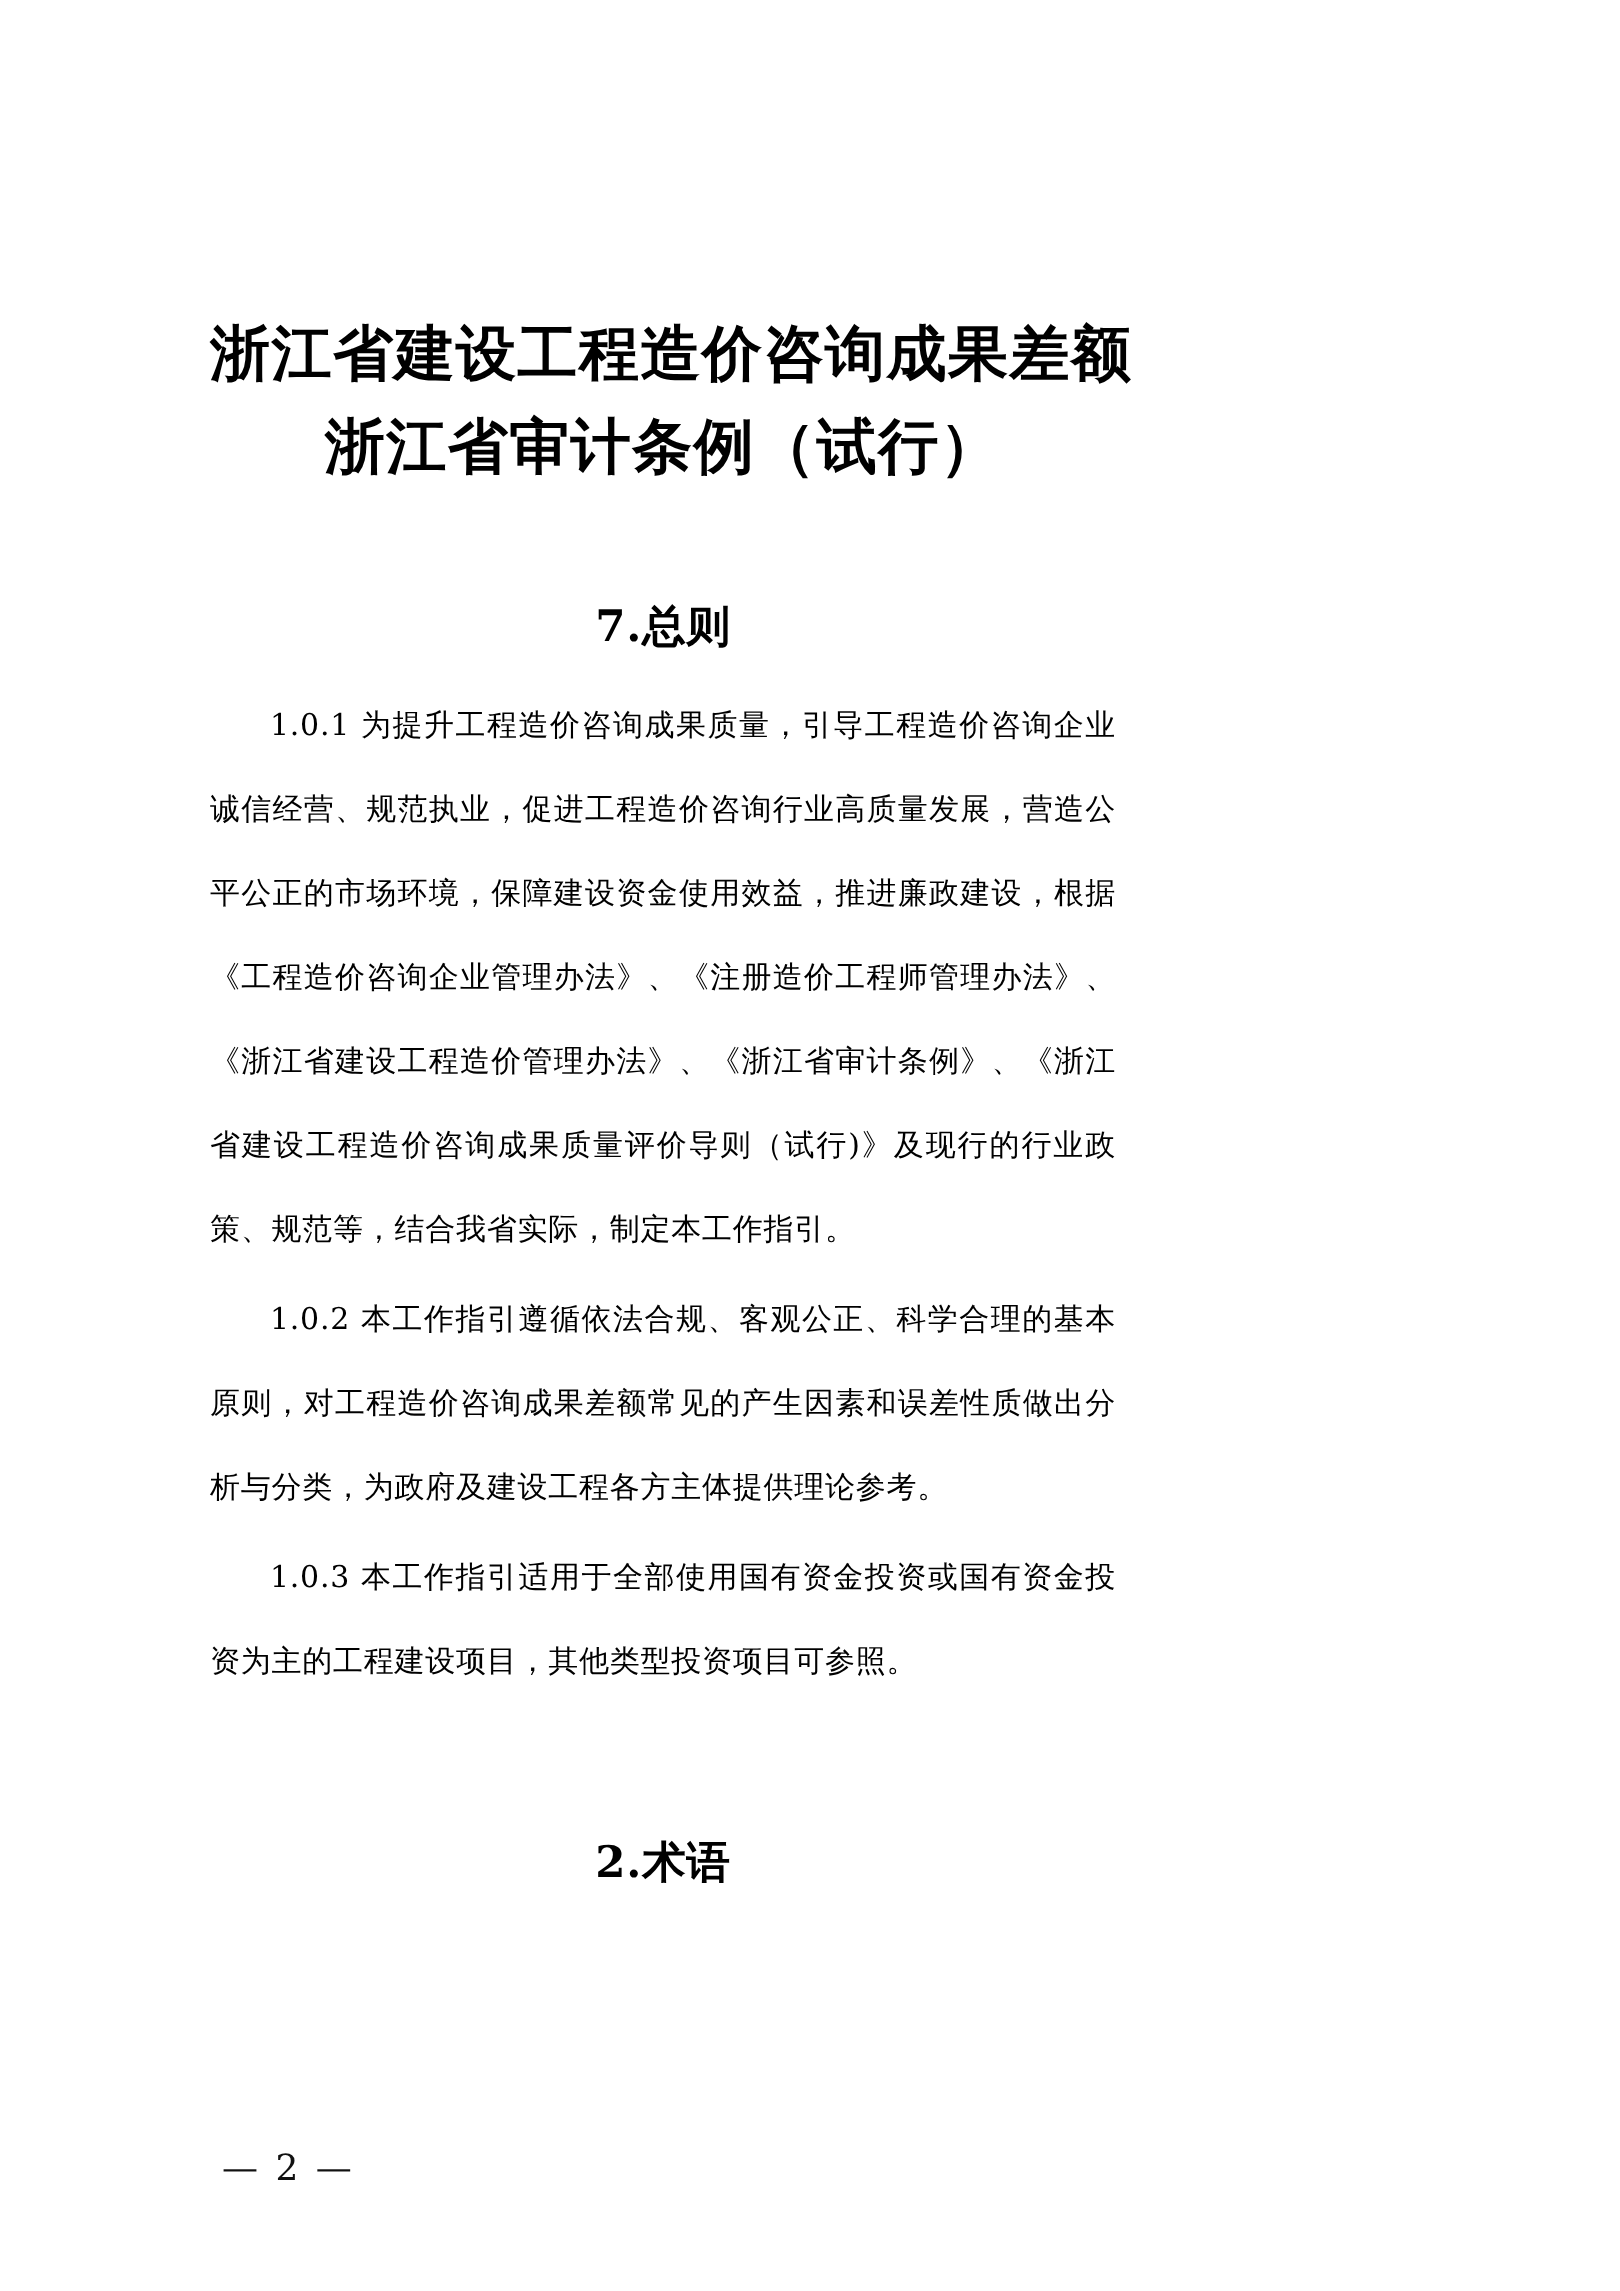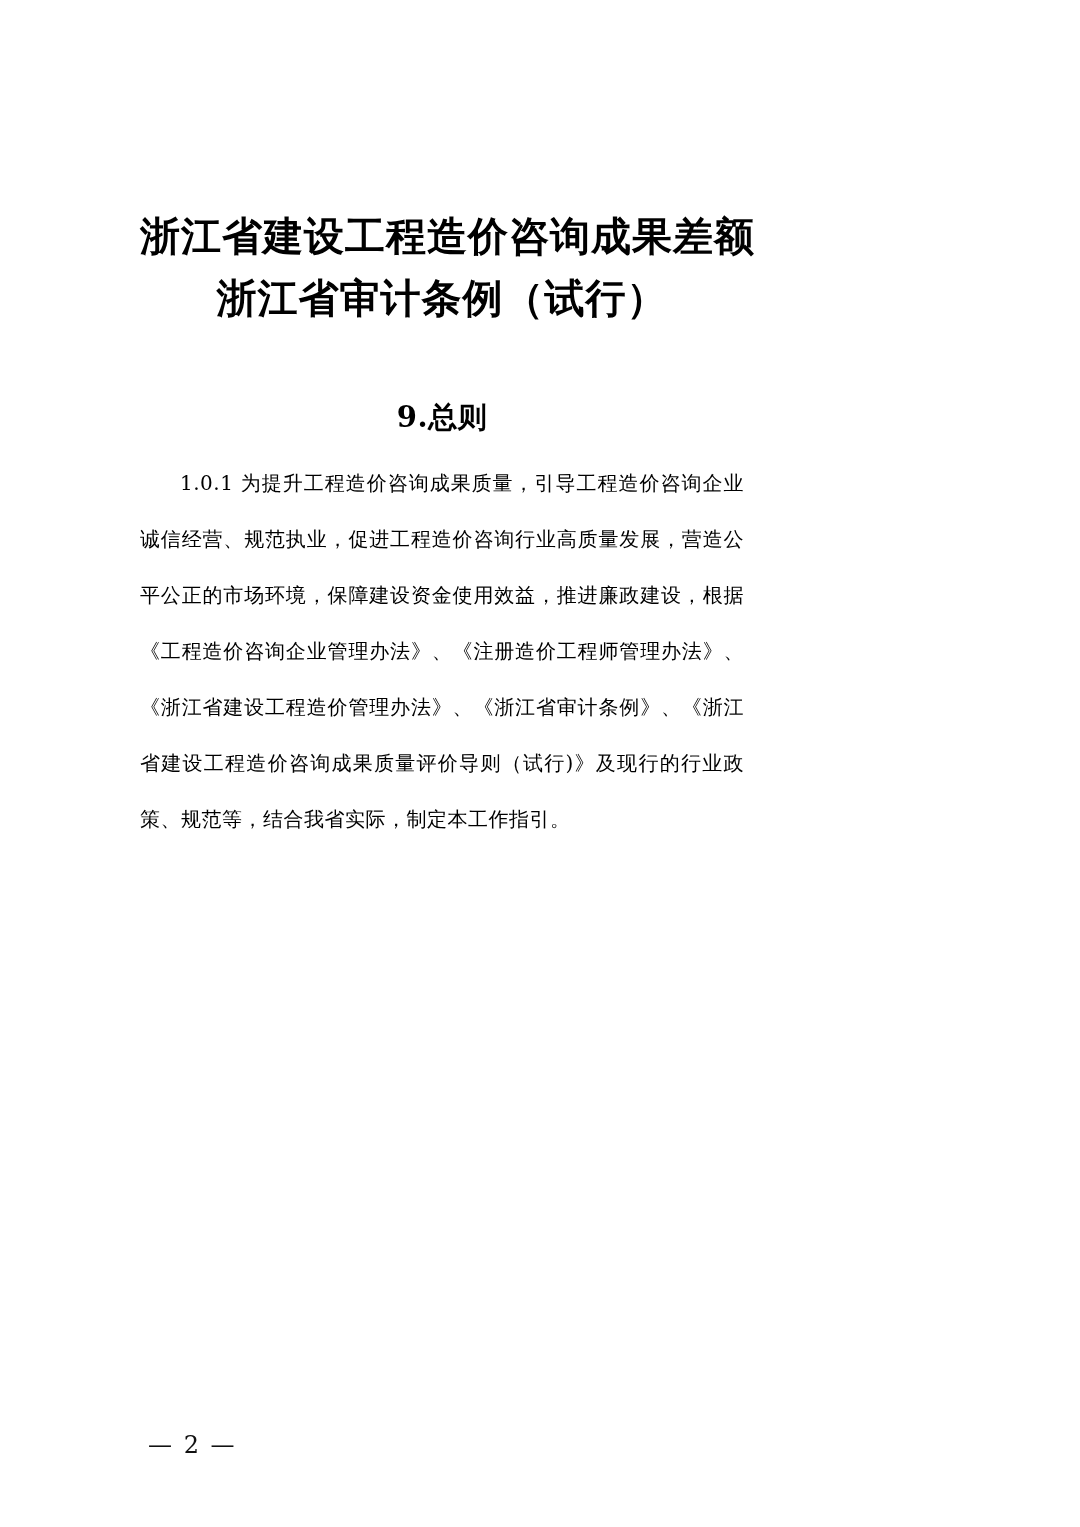--- a/index.html
+++ b/index.html
@@ -70,20 +70,23 @@
 </head>
 <body>
 
 <div class="page">
 
   <h1 class="doc-title">
     <span class="line">浙江省建设工程造价咨询成果差额</span>
     <span class="line">浙江省审计条例（试行）</span>
   </h1>
 
-  <h2 class="section-heading">9.总则</h2>
+  <h2 class="section-heading">7.总则</h2>
 
   <p class="para">1.0.1  为提升工程造价咨询成果质量，引导工程造价咨询企业诚信经营、规范执业，促进工程造价咨询行业高质量发展，营造公平公正的市场环境，保障建设资金使用效益，推进廉政建设，根据《工程造价咨询企业管理办法》、《注册造价工程师管理办法》、《浙江省建设工程造价管理办法》、《浙江省审计条例》、《浙江省建设工程造价咨询成果质量评价导则（试行)》及现行的行业政策、规范等，结合我省实际，制定本工作指引。</p>
+  <p class="para">1.0.2  本工作指引遵循依法合规、客观公正、科学合理的基本原则，对工程造价咨询成果差额常见的产生因素和误差性质做出分析与分类，为政府及建设工程各方主体提供理论参考。</p>
+  <p class="para">1.0.3  本工作指引适用于全部使用国有资金投资或国有资金投资为主的工程建设项目，其他类型投资项目可参照。</p>
 
+  <h2 class="section-heading later">2.术语</h2>
 
   <div class="footer">— 2 —</div>
 
 </div>
 
 </body></html>

